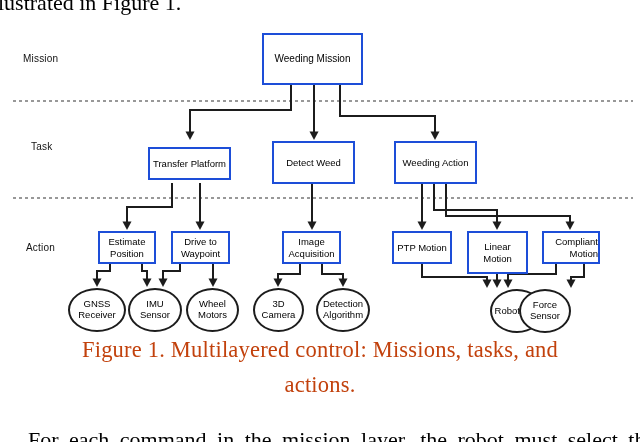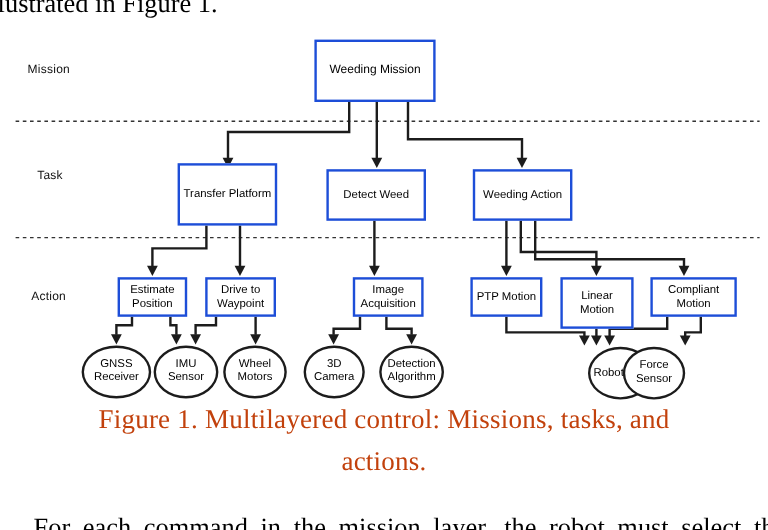--- a/index.html
+++ b/index.html
@@ -24,29 +24,29 @@
 
   
   .dbox{
     position:absolute;box-sizing:border-box;background:#fff;
     border:2px solid #1d4ed8;color:#000;
     display:flex;align-items:center;justify-content:center;text-align:center;
     font-size:9.5px;line-height:1.25;z-index:2;
   }
   .one-line{white-space:nowrap;}
   .n-mission{left:262px;top:33px;width:101px;height:52px;font-size:10px;}
-  .n-transfer{left:148px;top:136px;width:83px;height:52px;}
+  .n-transfer{left:148px;top:147px;width:83px;height:33px;}
   .n-detect{left:272px;top:141px;width:83px;height:43px;text-align:center;}
   .n-weedact{left:394px;top:141px;width:83px;height:43px;}
   .a-est{left:98px;top:231px;width:58px;height:33px;}
   .a-drive{left:171px;top:231px;width:59px;height:33px;}
-  .a-img{left:282px;top:231px;width:59px;height:33px;margin-left:12px;}
+  .a-img{left:282px;top:231px;width:59px;height:33px;}
   .a-ptp{left:392px;top:231px;width:60px;height:33px;}
   .a-lin{left:467px;top:231px;width:61px;height:43px;}
-  .a-comp{left:542px;top:231px;width:72px;height:33px;}
+  .a-comp{left:542px;top:231px;width:58px;height:33px;text-align:right;}
 
   .ellipse{
     position:absolute;box-sizing:border-box;background:#fff;
     border:2px solid #1c1c1c;border-radius:50%;color:#000;
     display:flex;align-items:center;justify-content:center;text-align:center;
     font-size:9.5px;line-height:1.12;z-index:2;
   }
   .ellipse .elabel{width:46px;}
   .e-gnss{left:68px;top:288px;width:58px;height:44px;}
   .e-imu{left:128px;top:288px;width:54px;height:44px;}

